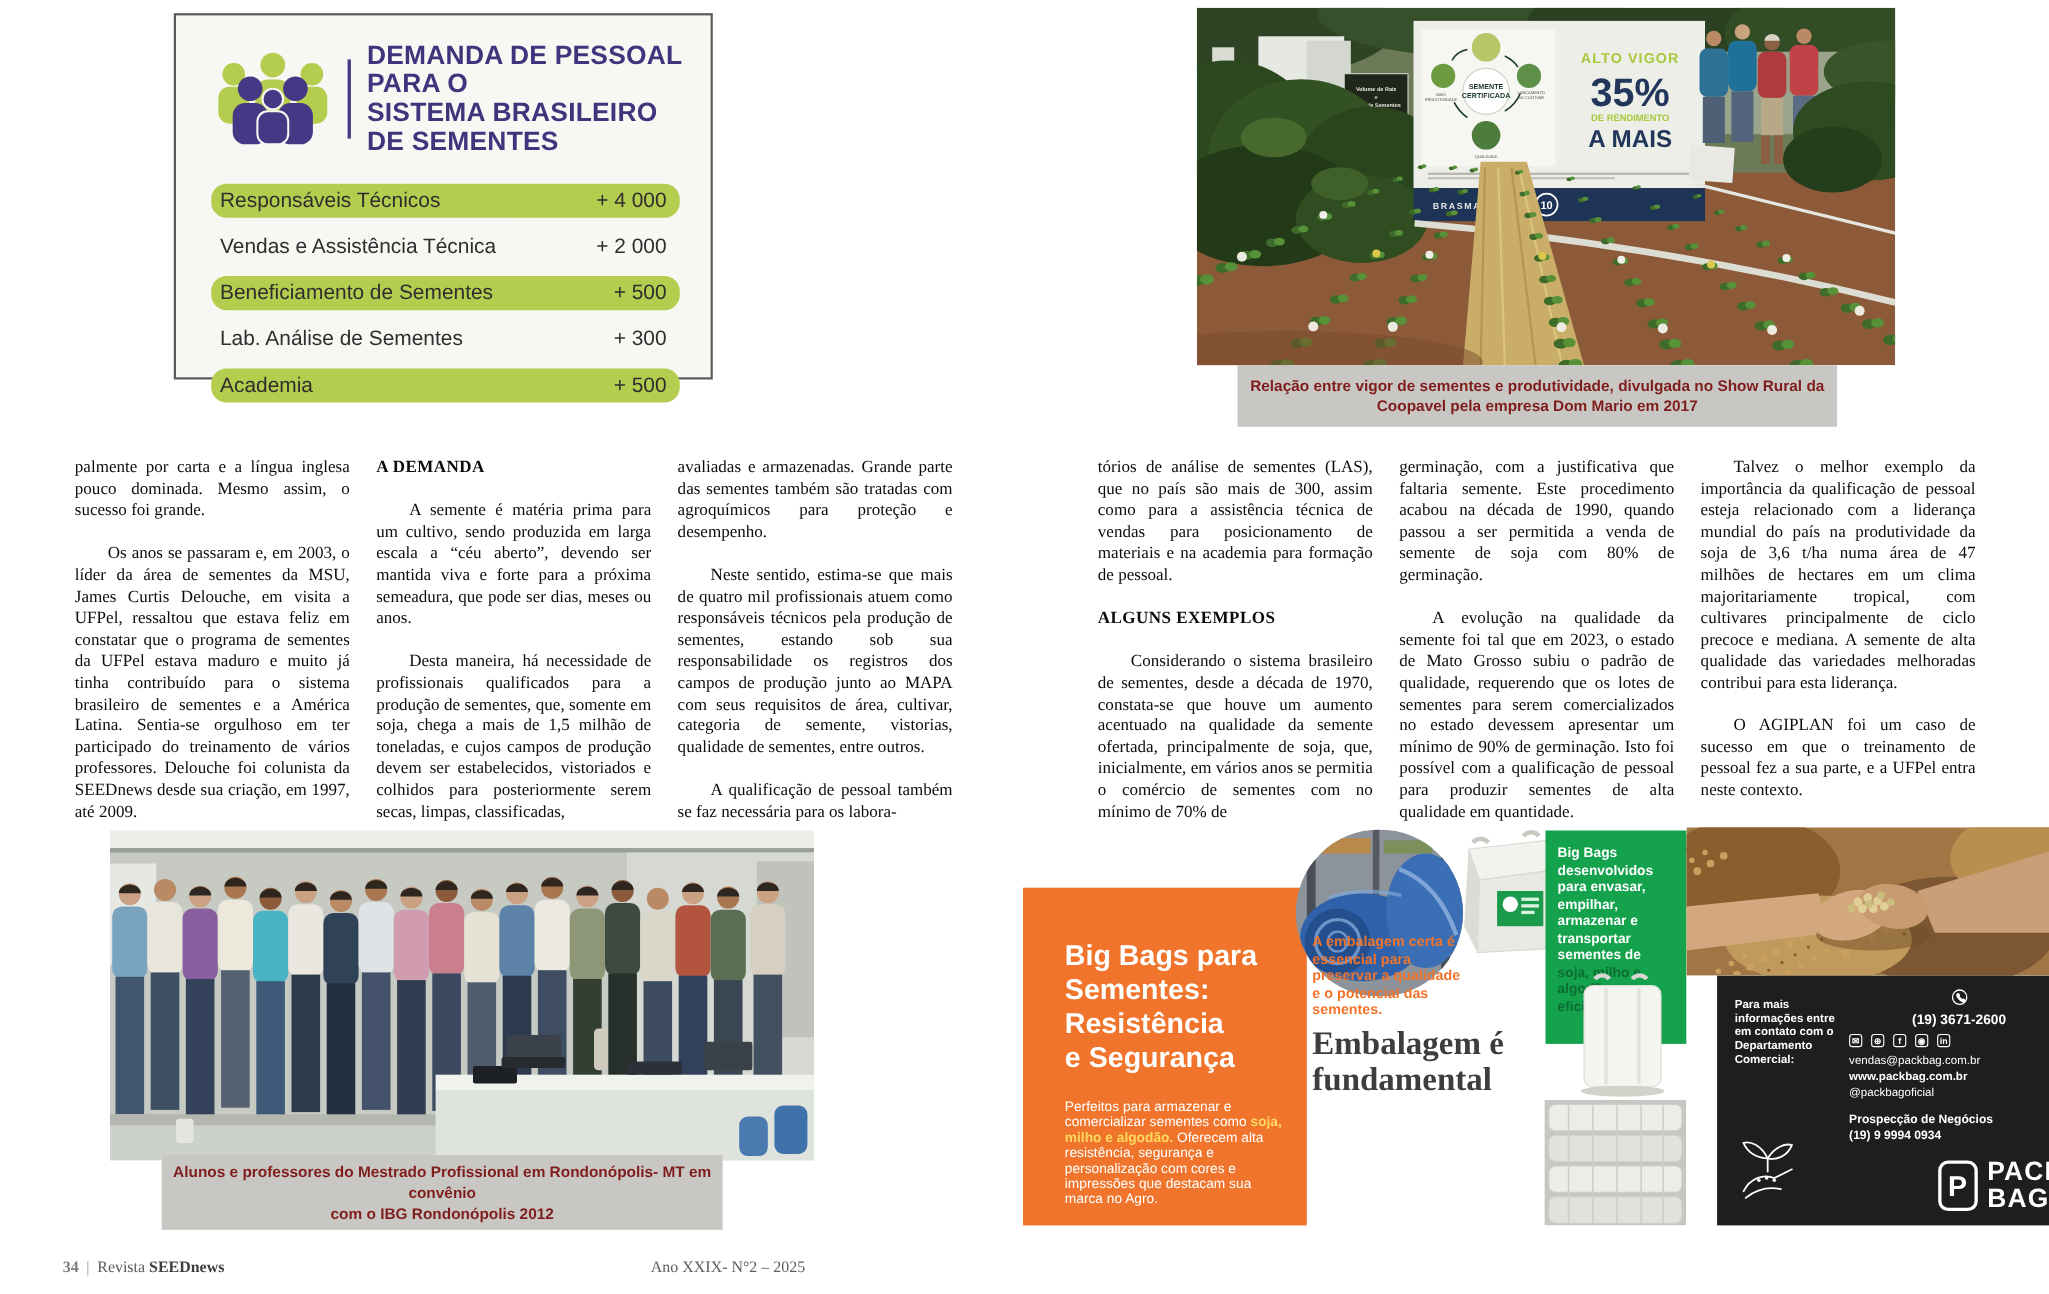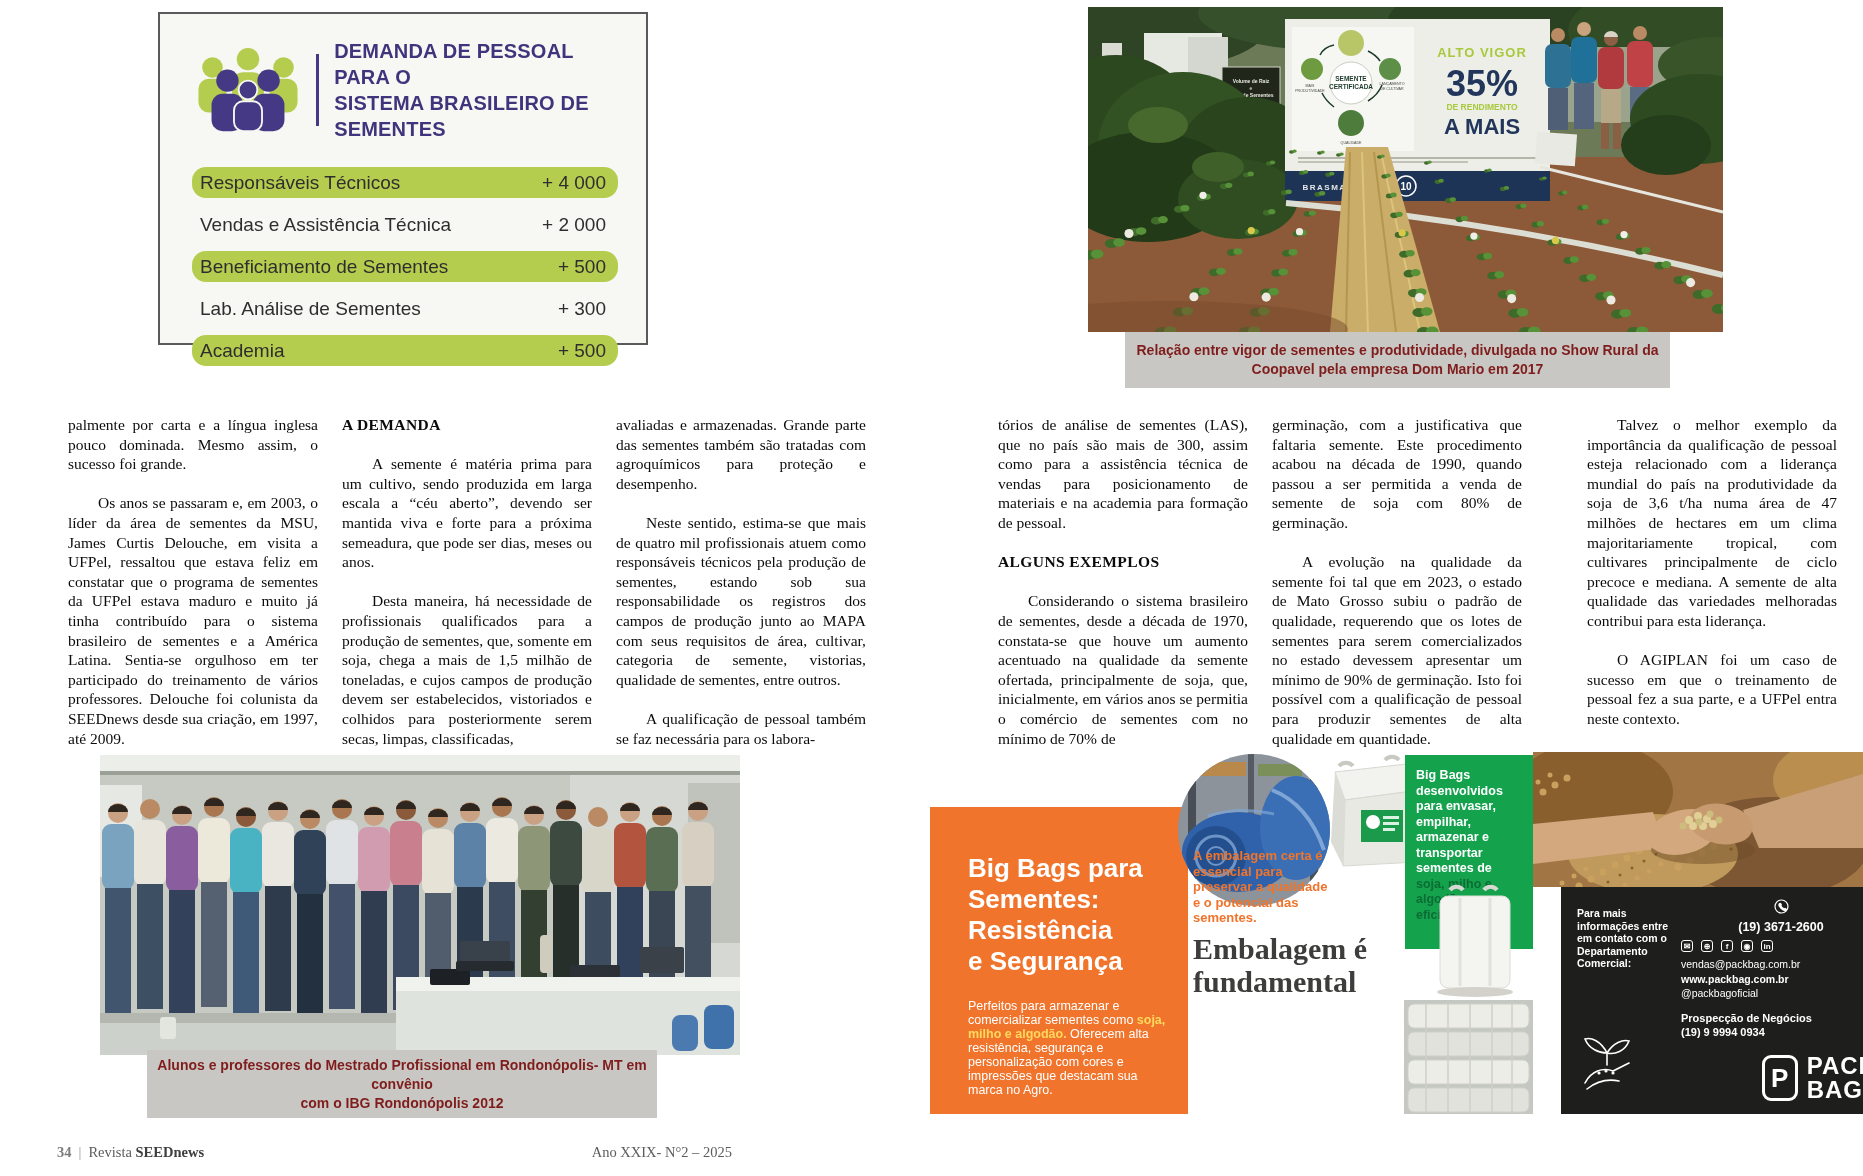--- a/index.html
+++ b/index.html
@@ -6,33 +6,33 @@
 html,body { margin:0; padding:0; }
 body { width:1863px; height:1176px; position:relative; background:#ffffff;
        font-family:"Liberation Sans", sans-serif; overflow:hidden; }
 
 
 .infographic { position:absolute; left:158px; top:12px; width:490px; height:333px;
   background:#f7f7f3; border:2px solid #5a5a5c; }
 .info-header { display:flex; align-items:center; padding:24px 20px 0 30px; }
 .icon-people { width:116px; height:86px; flex:0 0 auto; }
 .info-bar { width:4px; height:72px; background:#453884; margin:0 15px 0 10px; }
-.info-title { color:#40357d; font-weight:700; font-size:20px; line-height:26px; letter-spacing:.2px; }
+.info-title { color:#40357d; font-weight:700; font-size:24px; line-height:26px; letter-spacing:.2px; }
 .info-table { padding:25px 28px 0 32px; }
 .info-row { display:flex; justify-content:space-between; align-items:center; height:31px;
   margin-bottom:11px; padding:0 12px 0 8px; font-size:19px; color:#2e2e2e;border-radius:14px; }
 .info-row.green { background:#b5cd4f; }
 
 
 .article-col { position:absolute; top:415px; width:250px; font-family:"Liberation Serif", serif;
   font-size:15.5px; line-height:19.6px; color:#0b0b0b; text-align:justify; }
 .article-col p { margin:0 0 19.6px; }
 .article-col p.ind { text-indent:30px; }
 .article-col h4 { margin:0 0 19.6px; font-size:15.5px; letter-spacing:.4px; font-weight:700; }
-.c0{left:68px}.c1{left:342px}.c2{left:616px}.c3{left:998px}.c4{left:1272px}.c5{left:1587px}
+.c0{left:68px}.c1{left:342px}.c2{left:616px}.c3{left:998px}.c4{left:1272px}.c5{left:1546px}
 
 
 .photo { position:absolute; overflow:hidden; }
 #field-photo { left:1088px; top:7px; width:635px; height:361px; }
 #group-photo { left:100px; top:755px; width:640px; height:300px; }
 .caption-bar { position:absolute; background:#c9c7c3; color:#7f1d1d; font-weight:700;
   font-size:14px; line-height:19px; display:flex; flex-direction:column; align-items:center;
   justify-content:center; text-align:center; }
 #field-caption { left:1125px; top:332px; width:545px; height:56px; }
 #group-caption { left:147px; top:1050px; width:510px; height:68px; }

